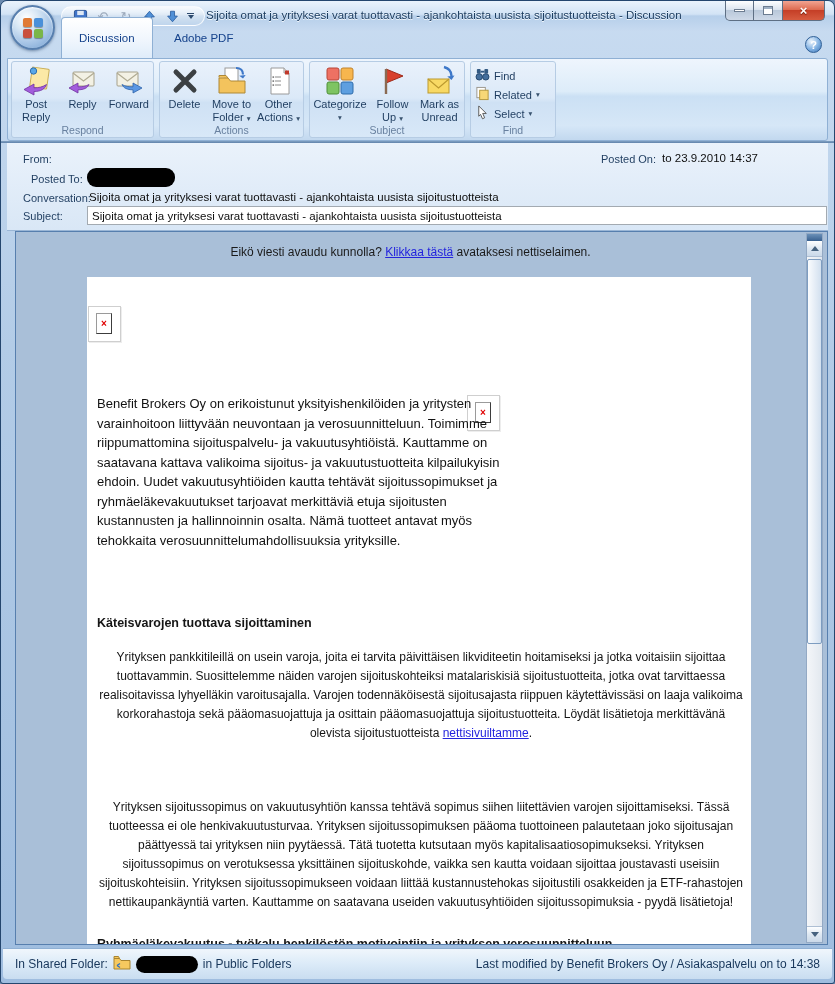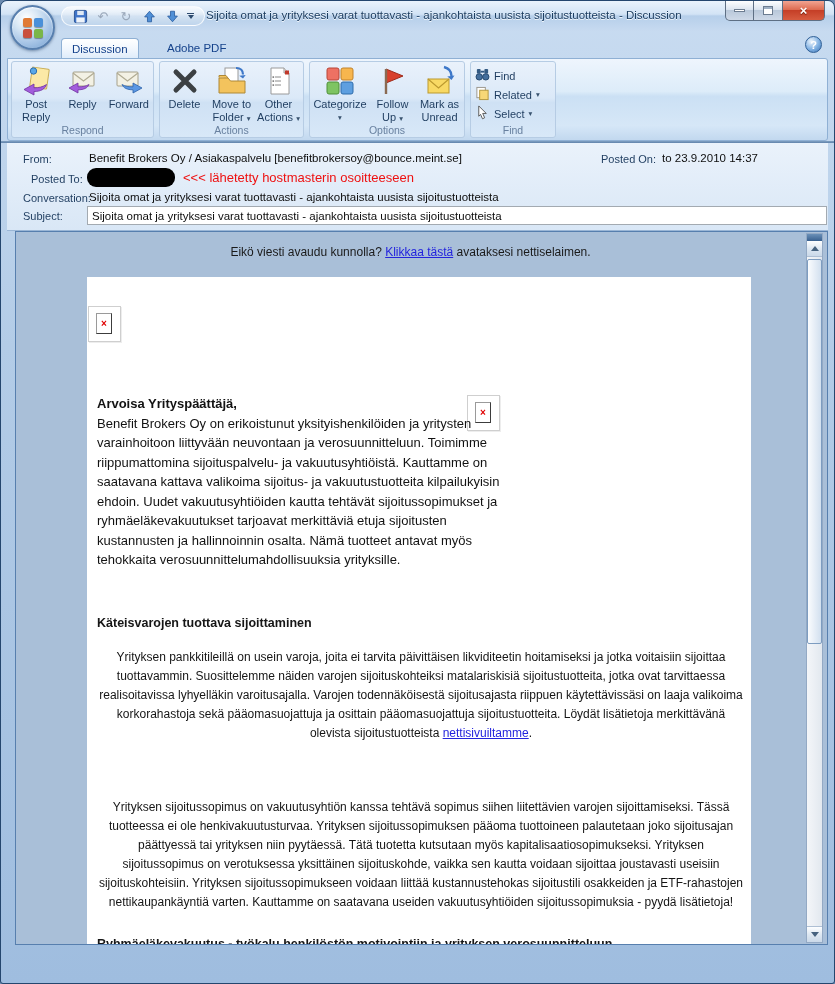--- a/index.html
+++ b/index.html
@@ -35,21 +35,21 @@
   .wc-min{width:29px;border-radius:0 0 0 5px;background:linear-gradient(180deg,#fdfeff,#dbe4ef 45%,#b9c8da 50%,#ced9e8);}
   .wc-restore{width:29px;border-left:none;background:linear-gradient(180deg,#fdfeff,#dbe4ef 45%,#b9c8da 50%,#ced9e8);}
   .wc-close{width:42px;border-left:none;border-radius:0 0 5px 0;color:#fff;font-weight:bold;font-size:13px;
     background:linear-gradient(180deg,#f2a492 0%,#de6c52 45%,#c53f27 50%,#d65b3f 100%);
     text-shadow:0 1px 1px rgba(90,20,5,.8);}
   .glyph-min{width:11px;height:3px;background:#fff;border:1px solid #6c7c90;}
   .glyph-restore{width:10px;height:9px;border:1px solid #6c7c90;background:#fff;box-shadow:inset 0 2px 0 #9fb0c4;}
 
   
   .tabrow{position:absolute;top:30px;left:6px;right:6px;height:27px;}
-  .tab{position:absolute;bottom:0;height:20px;display:flex;align-items:center;padding:0 10px;
+  .tab{position:absolute;bottom:0;height:41px;display:flex;align-items:center;padding:0 17px;
     font-size:11.5px;color:#15428b;cursor:pointer;}
   .tab-active{left:54px;background:linear-gradient(180deg,#ffffff,#f0f6fd 55%,#dfecfa);
     border:1px solid #8fb0d4;border-bottom:none;border-radius:4px 4px 0 0;}
   .tab-pdf{left:150px;}
   .help-btn{position:absolute;right:6px;top:5px;width:17px;height:17px;border-radius:50%;cursor:pointer;
     background:radial-gradient(circle at 35% 30%,#ecf4fc,#7fb0e2 55%,#3f74b5 100%);
     border:1px solid #2f5f96;color:#fff;font-size:11px;font-weight:bold;display:flex;align-items:center;justify-content:center;}
 
   
   .ribbon{position:absolute;top:57px;left:6px;right:6px;height:83px;
@@ -291,21 +291,21 @@
             <svg viewBox="0 0 32 32" width="32" height="32">
                 <path d="M20 2 c5.5 1.5 7.5 5 7.5 9" fill="none" stroke="#3e78c9" stroke-width="2.4"></path>
                 <path d="M27.5 15 l-4.2 -3.6 l7.2 -1 z" fill="#3e78c9"></path>
                 <rect x="4" y="14" width="21" height="14" fill="#f8d964" stroke="#bb992f"></rect>
                 <path d="M4 14 L14.5 23 L25 14" fill="none" stroke="#bb992f" stroke-width="1.2"></path>
               </svg>
           </span>
           <span>Mark as Unread</span>
         </div>
       </div>
-      <div class="glabel">Options</div>
+      <div class="glabel">Subject</div>
     </div>
 
     <div class="rgroup rg-find">
       <div class="smallcol">
         <div class="smallbtn">
           <span>
             <svg viewBox="0 0 16 16" width="15" height="15">
                 <rect x="2" y="2" width="4" height="5" rx="1" fill="#345a83"></rect>
                 <rect x="10" y="2" width="4" height="5" rx="1" fill="#345a83"></rect>
                 <rect x="6" y="4" width="4" height="2" fill="#345a83"></rect>
@@ -335,27 +335,25 @@
           <span class="dd">▾</span>
         </div>
       </div>
       <div class="glabel">Find</div>
     </div>
   </div>
   <div class="ribbon-sep"></div>
 
   <div class="headers">
     <span class="hlabel" style="left:16px;top:10px;">From:</span>
-    <span class="hvalue" style="left:82px;top:9px;">Benefit Brokers Oy / Asiakaspalvelu [benefitbrokersoy@bounce.meint.se]</span>
     <span class="hlabel" style="left:594px;top:10px;">Posted On:</span>
     <span class="hvalue" style="left:655px;top:9px;">to 23.9.2010 14:37</span>
 
     <span class="hlabel" style="left:16px;top:30px;padding-left:8px;">Posted To:</span>
     <span class="redact" style="left:80px;top:25px;width:88px;height:19px;"></span>
-    <span class="red-note" style="left:176px;top:27px;">&lt;&lt;&lt; lähetetty hostmasterin osoitteeseen</span>
 
     <span class="hlabel" style="left:16px;top:49px;">Conversation:</span>
     <span class="hvalue" style="left:82px;top:48px;">Sijoita omat ja yrityksesi varat tuottavasti - ajankohtaista uusista sijoitustuotteista</span>
 
     <span class="hlabel" style="left:16px;top:67px;">Subject:</span>
     <input class="subject-input" value="Sijoita omat ja yrityksesi varat tuottavasti - ajankohtaista uusista sijoitustuotteista" style="">
   </div>
 
   <div class="viewport">
     <div class="banner"><span>Eikö viesti avaudu kunnolla? </span><span class="linkish">Klikkaa tästä</span><span> avataksesi nettiselaimen.</span></div>
@@ -366,21 +364,20 @@
             <span>×</span>
           </div>
         </div>
       <div class="imgph ph2">
           <div class="inner">
             <span>×</span>
           </div>
         </div>
 
       <div class="first-block">
-        <div style="font-weight:bold;">Arvoisa Yrityspäättäjä,</div>
         <div>Benefit Brokers Oy on erikoistunut yksityishenkilöiden ja yritysten varainhoitoon liittyvään neuvontaan ja verosuunnitteluun. Toimimme riippumattomina sijoituspalvelu- ja vakuutusyhtiöistä. Kauttamme on saatavana kattava valikoima sijoitus- ja vakuutustuotteita kilpailukyisin ehdoin. Uudet vakuutusyhtiöiden kautta tehtävät sijoitussopimukset ja ryhmäeläkevakuutukset tarjoavat merkittäviä etuja sijoitusten kustannusten ja hallinnoinnin osalta. Nämä tuotteet antavat myös tehokkaita verosuunnittelumahdollisuuksia yrityksille.</div>
       </div>
 
       <div class="msg-h msg-h2">Käteisvarojen tuottava sijoittaminen</div>
       <div class="msg-p msg-p2"><span>Yrityksen pankkitileillä on usein varoja, joita ei tarvita päivittäisen likviditeetin hoitamiseksi ja jotka voitaisiin sijoittaa tuottavammin. Suosittelemme näiden varojen sijoituskohteiksi matalariskisiä sijoitustuotteita, jotka ovat tarvittaessa realisoitavissa lyhyelläkin varoitusajalla. Varojen todennäköisestä sijoitusajasta riippuen käytettävissäsi on laaja valikoima korkorahastoja sekä pääomasuojattuja ja osittain pääomasuojattuja sijoitustuotteita. Löydät lisätietoja merkittävänä olevista sijoitustuotteista </span><span class="linkish">nettisivuiltamme</span><span>.</span></div>
 
       <div class="msg-p msg-p3">Yrityksen sijoitussopimus on vakuutusyhtiön kanssa tehtävä sopimus siihen liitettävien varojen sijoittamiseksi. Tässä tuotteessa ei ole henkivakuutusturvaa. Yrityksen sijoitussopimuksen pääoma tuottoineen palautetaan joko sijoitusajan päättyessä tai yrityksen niin pyytäessä. Tätä tuotetta kutsutaan myös kapitalisaatiosopimukseksi. Yrityksen sijoitussopimus on verotuksessa yksittäinen sijoituskohde, vaikka sen kautta voidaan sijoittaa joustavasti useisiin sijoituskohteisiin. Yrityksen sijoitussopimukseen voidaan liittää kustannustehokas sijoitustili osakkeiden ja ETF-rahastojen nettikaupankäyntiä varten. Kauttamme on saatavana useiden vakuutusyhtiöiden sijoitussopimuksia - pyydä lisätietoja!</div>
 
       <div class="msg-h msg-h4">Ryhmäeläkevakuutus - työkalu henkilöstön motivointiin ja yrityksen verosuunnitteluun</div>
     </div>
@@ -390,14 +387,27 @@
       <div class="sb-btn">
           <i class="tri-up"></i>
         </div>
       <div class="sb-thumb"></div>
       <div class="sb-btn sb-btn-down">
           <i class="tri-down"></i>
         </div>
     </div>
   </div>
 
+  <div class="statusbar">
+    <span>In Shared Folder:</span>
+    <span>
+      <svg width="18" height="15" viewBox="0 0 18 15">
+          <path d="M1 3.5 L1 1.5 L5.5 1.5 L6.5 3.5 Z" fill="#f6c95f" stroke="#a9842f"></path>
+          <path d="M1 3.5 L6.5 3.5 L8 5.5 L17 5.5 L17 14 L1 14 Z" fill="#f6c95f" stroke="#a9842f"></path>
+          <path d="M4 10.5 l3 -2 M4 10.5 l3 2" stroke="#2f6fc1" stroke-width="1.3" fill="none"></path>
+        </svg>
+    </span>
+    <span class="sblob"></span>
+    <span>in Public Folders</span>
+    <span class="sb-right">Last modified by Benefit Brokers Oy / Asiakaspalvelu on to 14:38</span>
+  </div>
 
 </div>
 
 </body></html>

